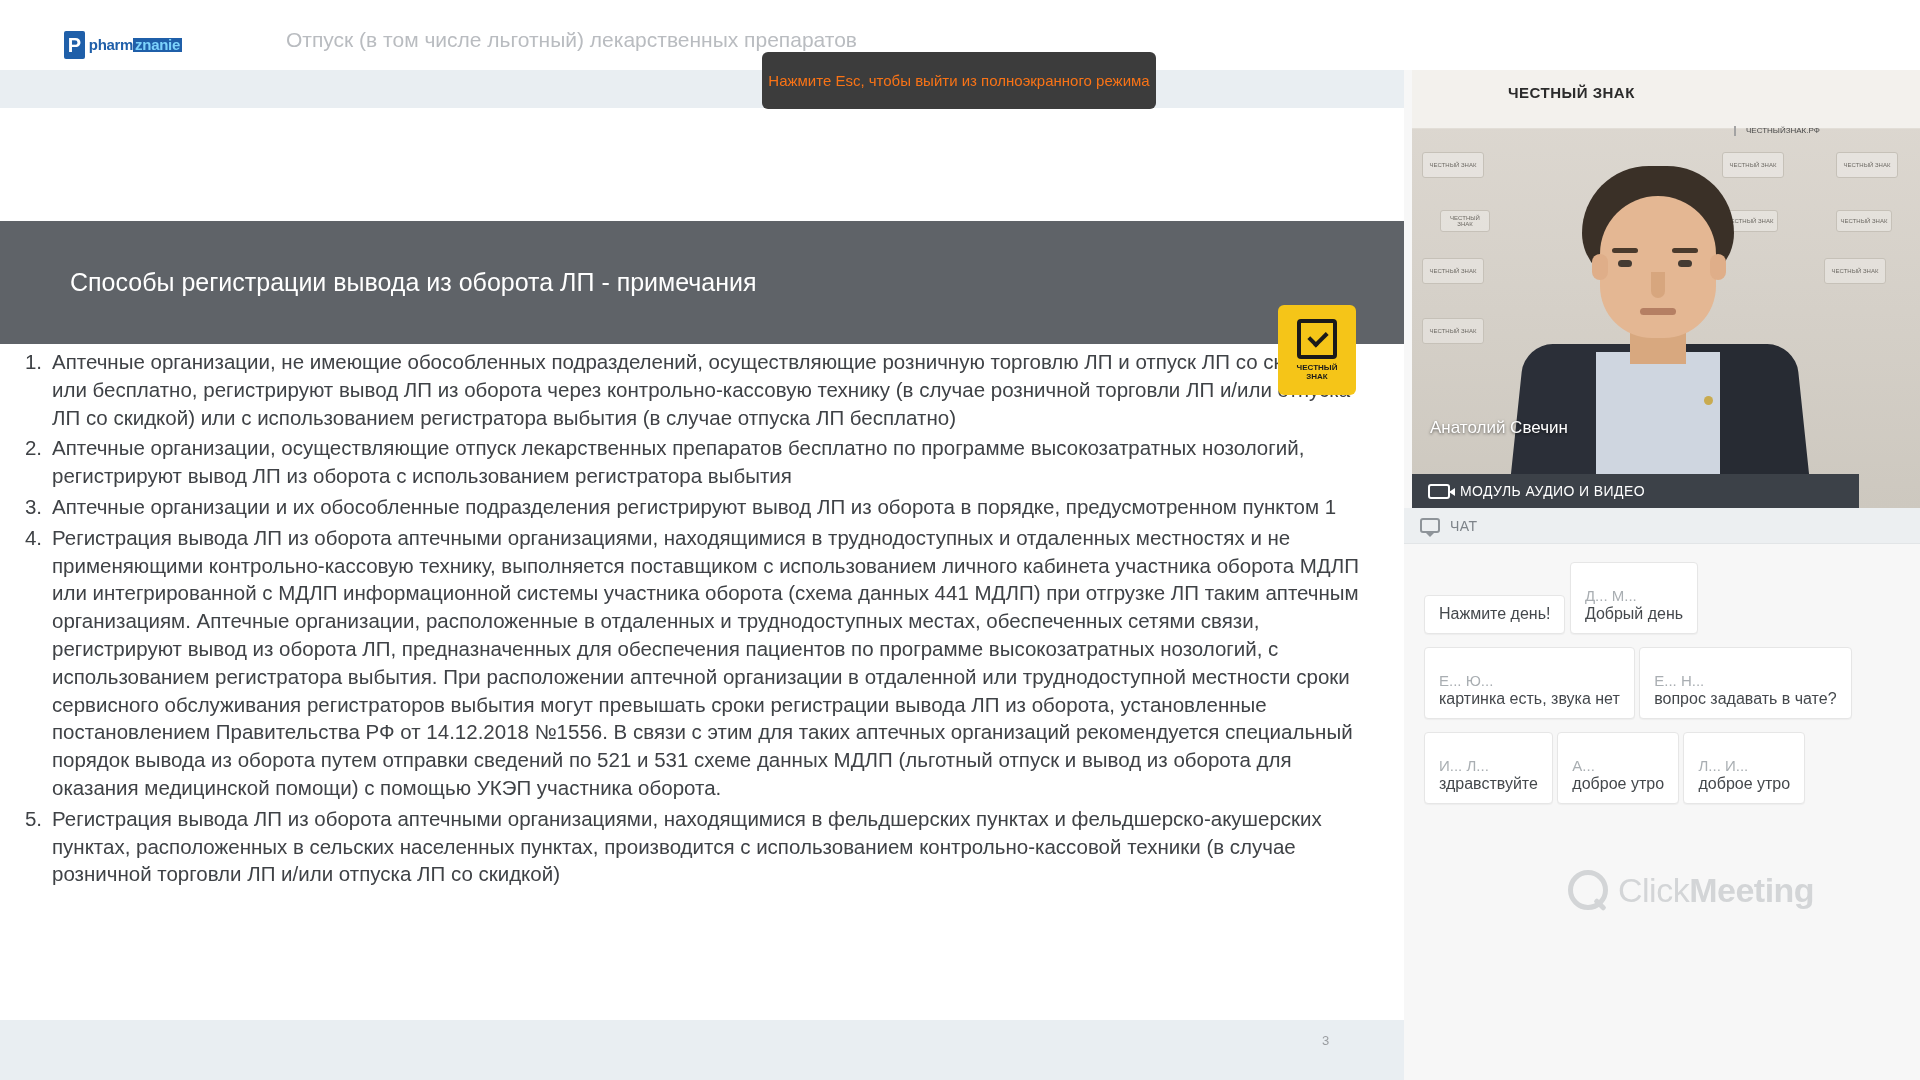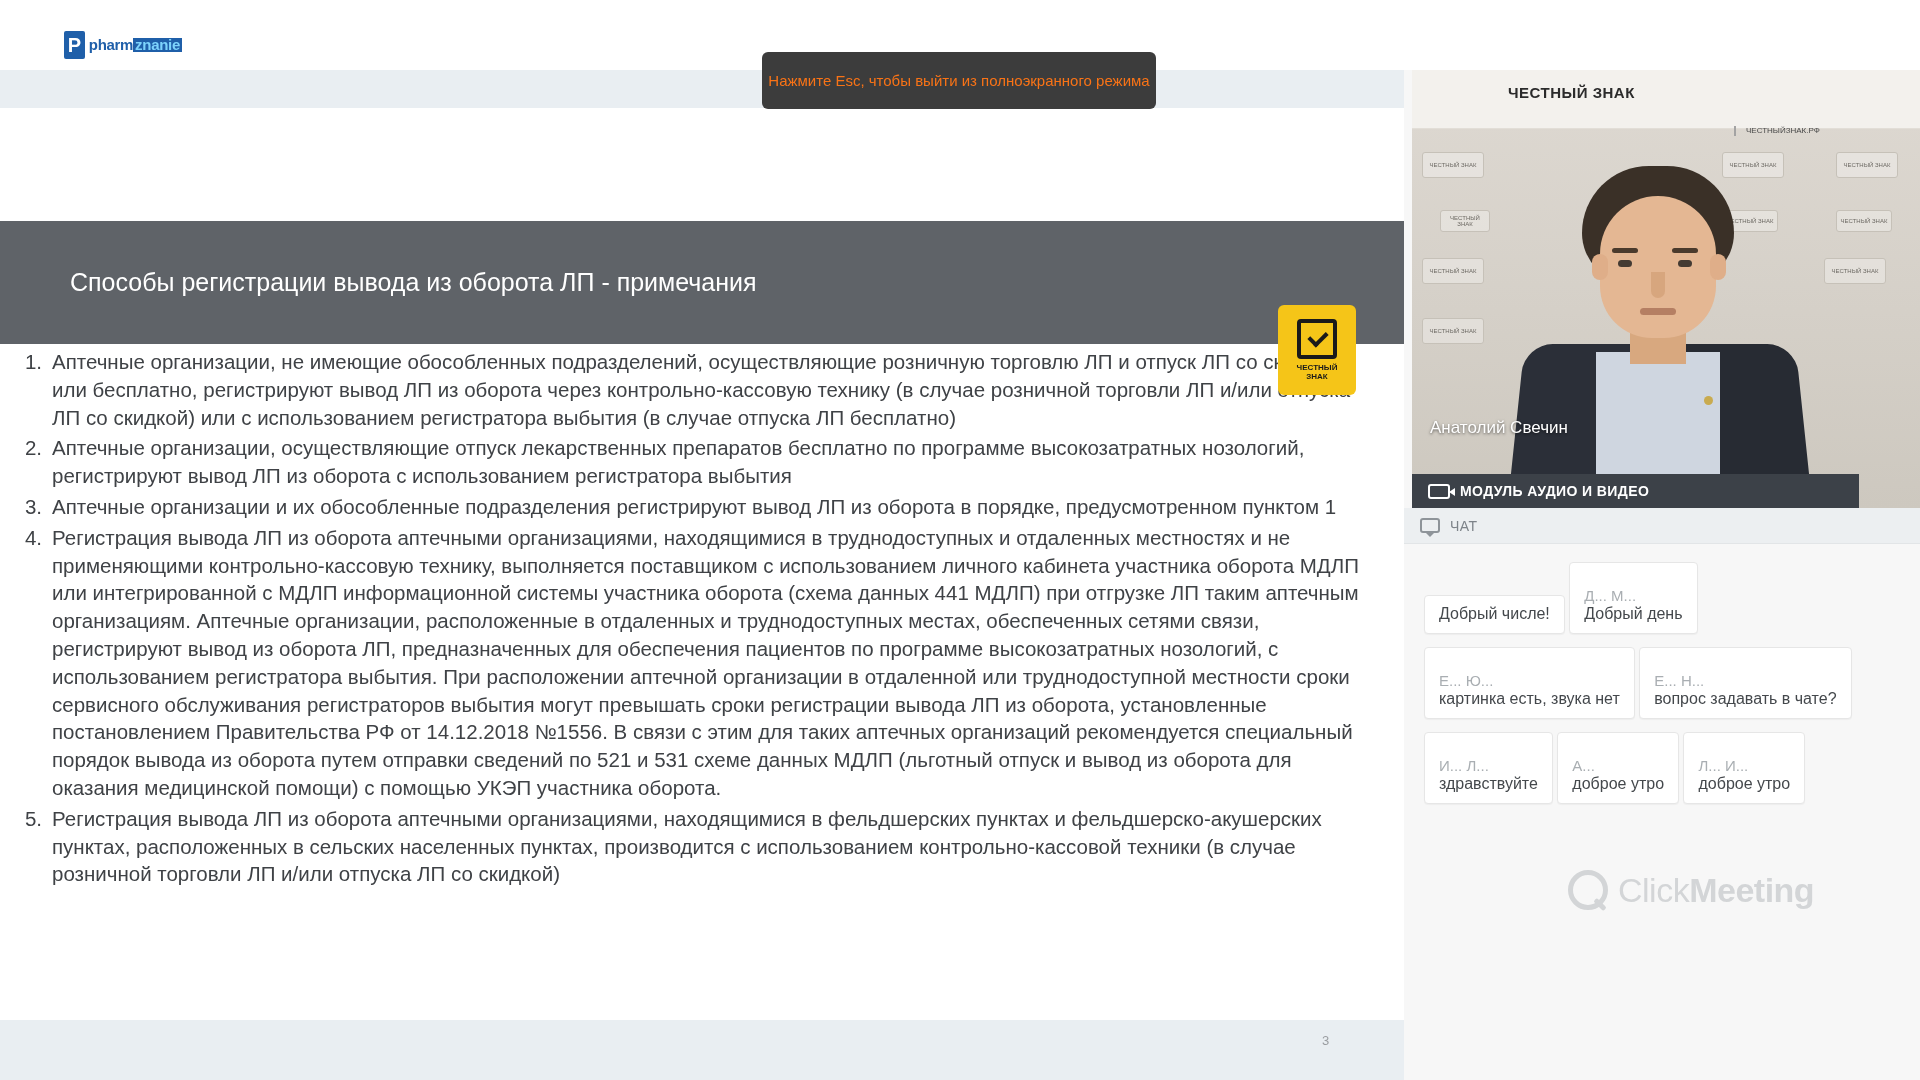--- a/index.html
+++ b/index.html
@@ -409,21 +409,20 @@
     position: absolute;
     left: 0;
     top: 404px;
     width: 447px;
     height: 34px;
     background: #3c4148;
     display: flex;
     align-items: center;
     padding-left: 16px;
     box-sizing: border-box;
-    font-weight: bold;
   }
   .module-bar .cam-icon {
     width: 22px;
     height: 15px;
     border: 2px solid #ffffff;
     border-radius: 3px;
     position: relative;
     box-sizing: border-box;
     margin-right: 10px;
   }
@@ -559,20 +558,21 @@
 <div class="app">
 
   <div class="topbar">
     <div class="logo">
       <div class="logo-mark">P</div>
       <div class="logo-text">
         <span>pharm</span>
         <span class="second">znanie</span>
       </div>
     </div>
+    <div class="webinar-title">Отпуск (в том числе льготный) лекарственных препаратов</div>
   </div>
 
   <div class="esc-tooltip">
     <span>Нажмите Esc, чтобы выйти из полноэкранного режима</span>
   </div>
 
   <div class="slide-area">
     <div class="slide">
 
       <div class="slide-header">
@@ -659,21 +659,21 @@
       </div>
     </div>
 
     <div class="chat-header">
       <div class="chat-icon"></div>
       <span class="label">ЧАТ</span>
     </div>
 
     <div class="chat-list">
       <div class="chat-msg no-author">
-        <div class="text">Добрый числе!</div>
+        <div class="text">Нажмите день!</div>
       </div>
       <div class="chat-msg">
         <div class="author">Д... М...</div>
         <div class="text">Добрый день</div>
       </div>
       <div class="chat-msg">
         <div class="author">Е... Ю...</div>
         <div class="text">картинка есть, звука нет</div>
       </div>
       <div class="chat-msg">

